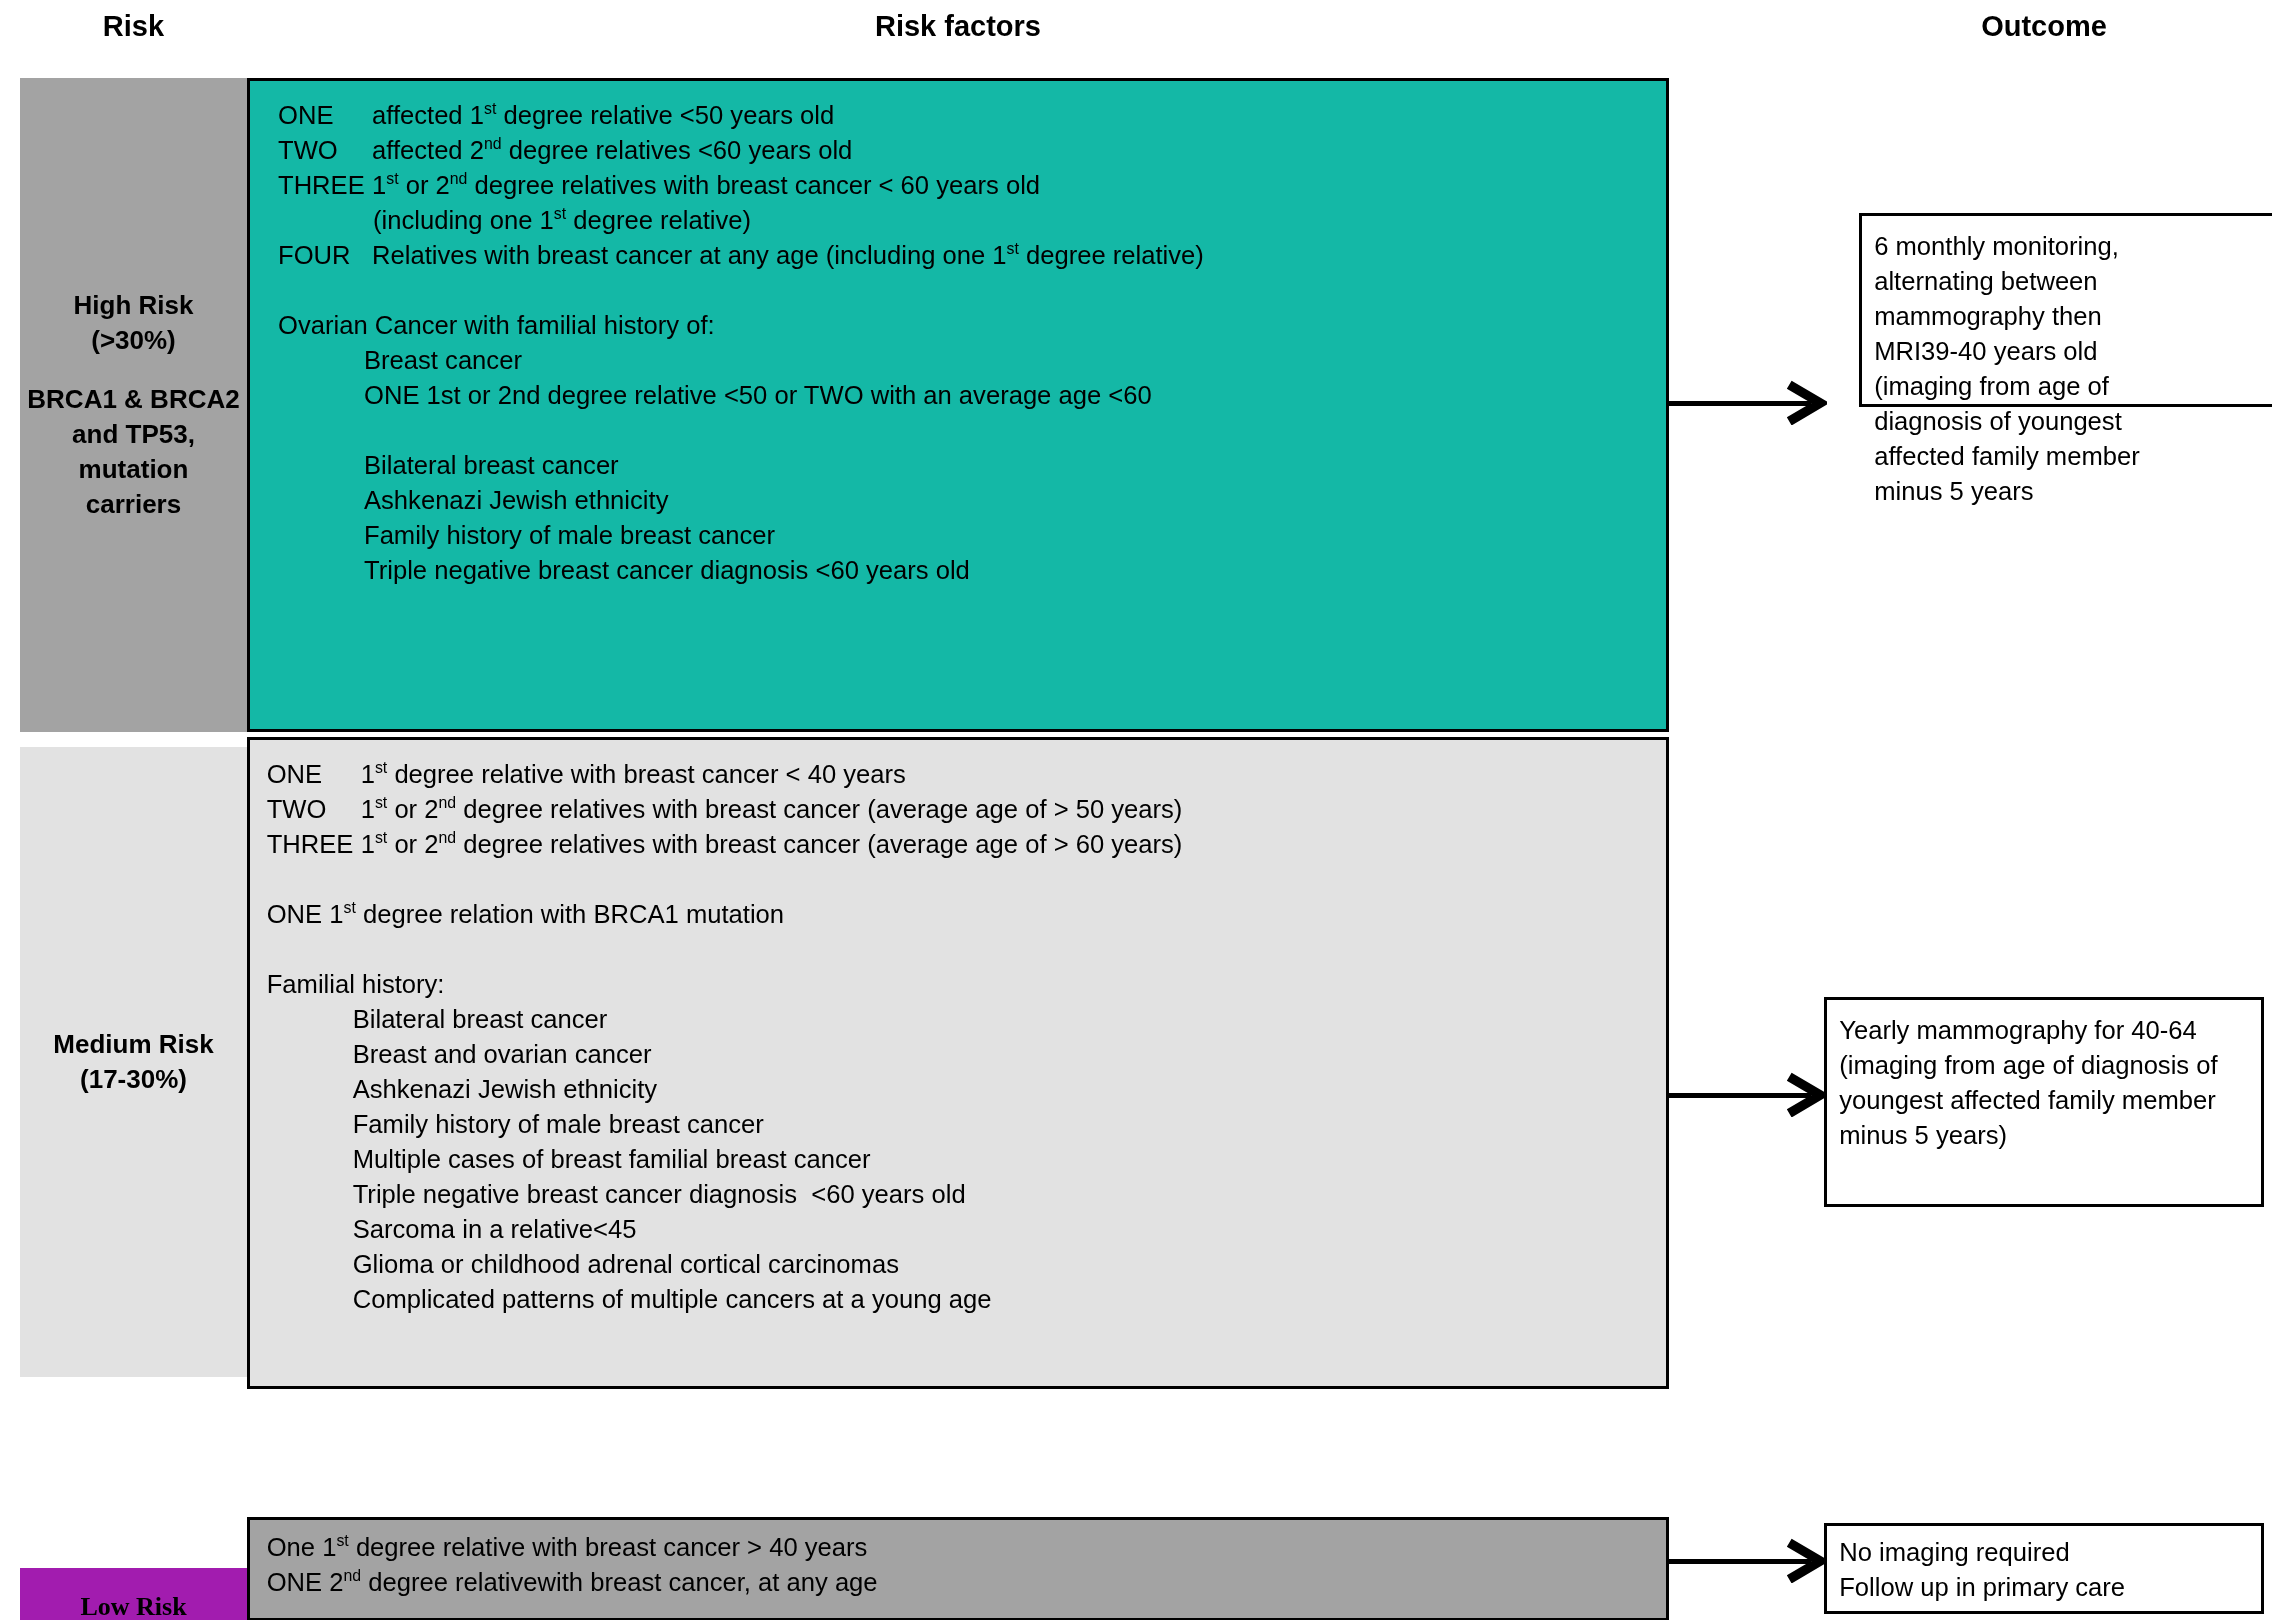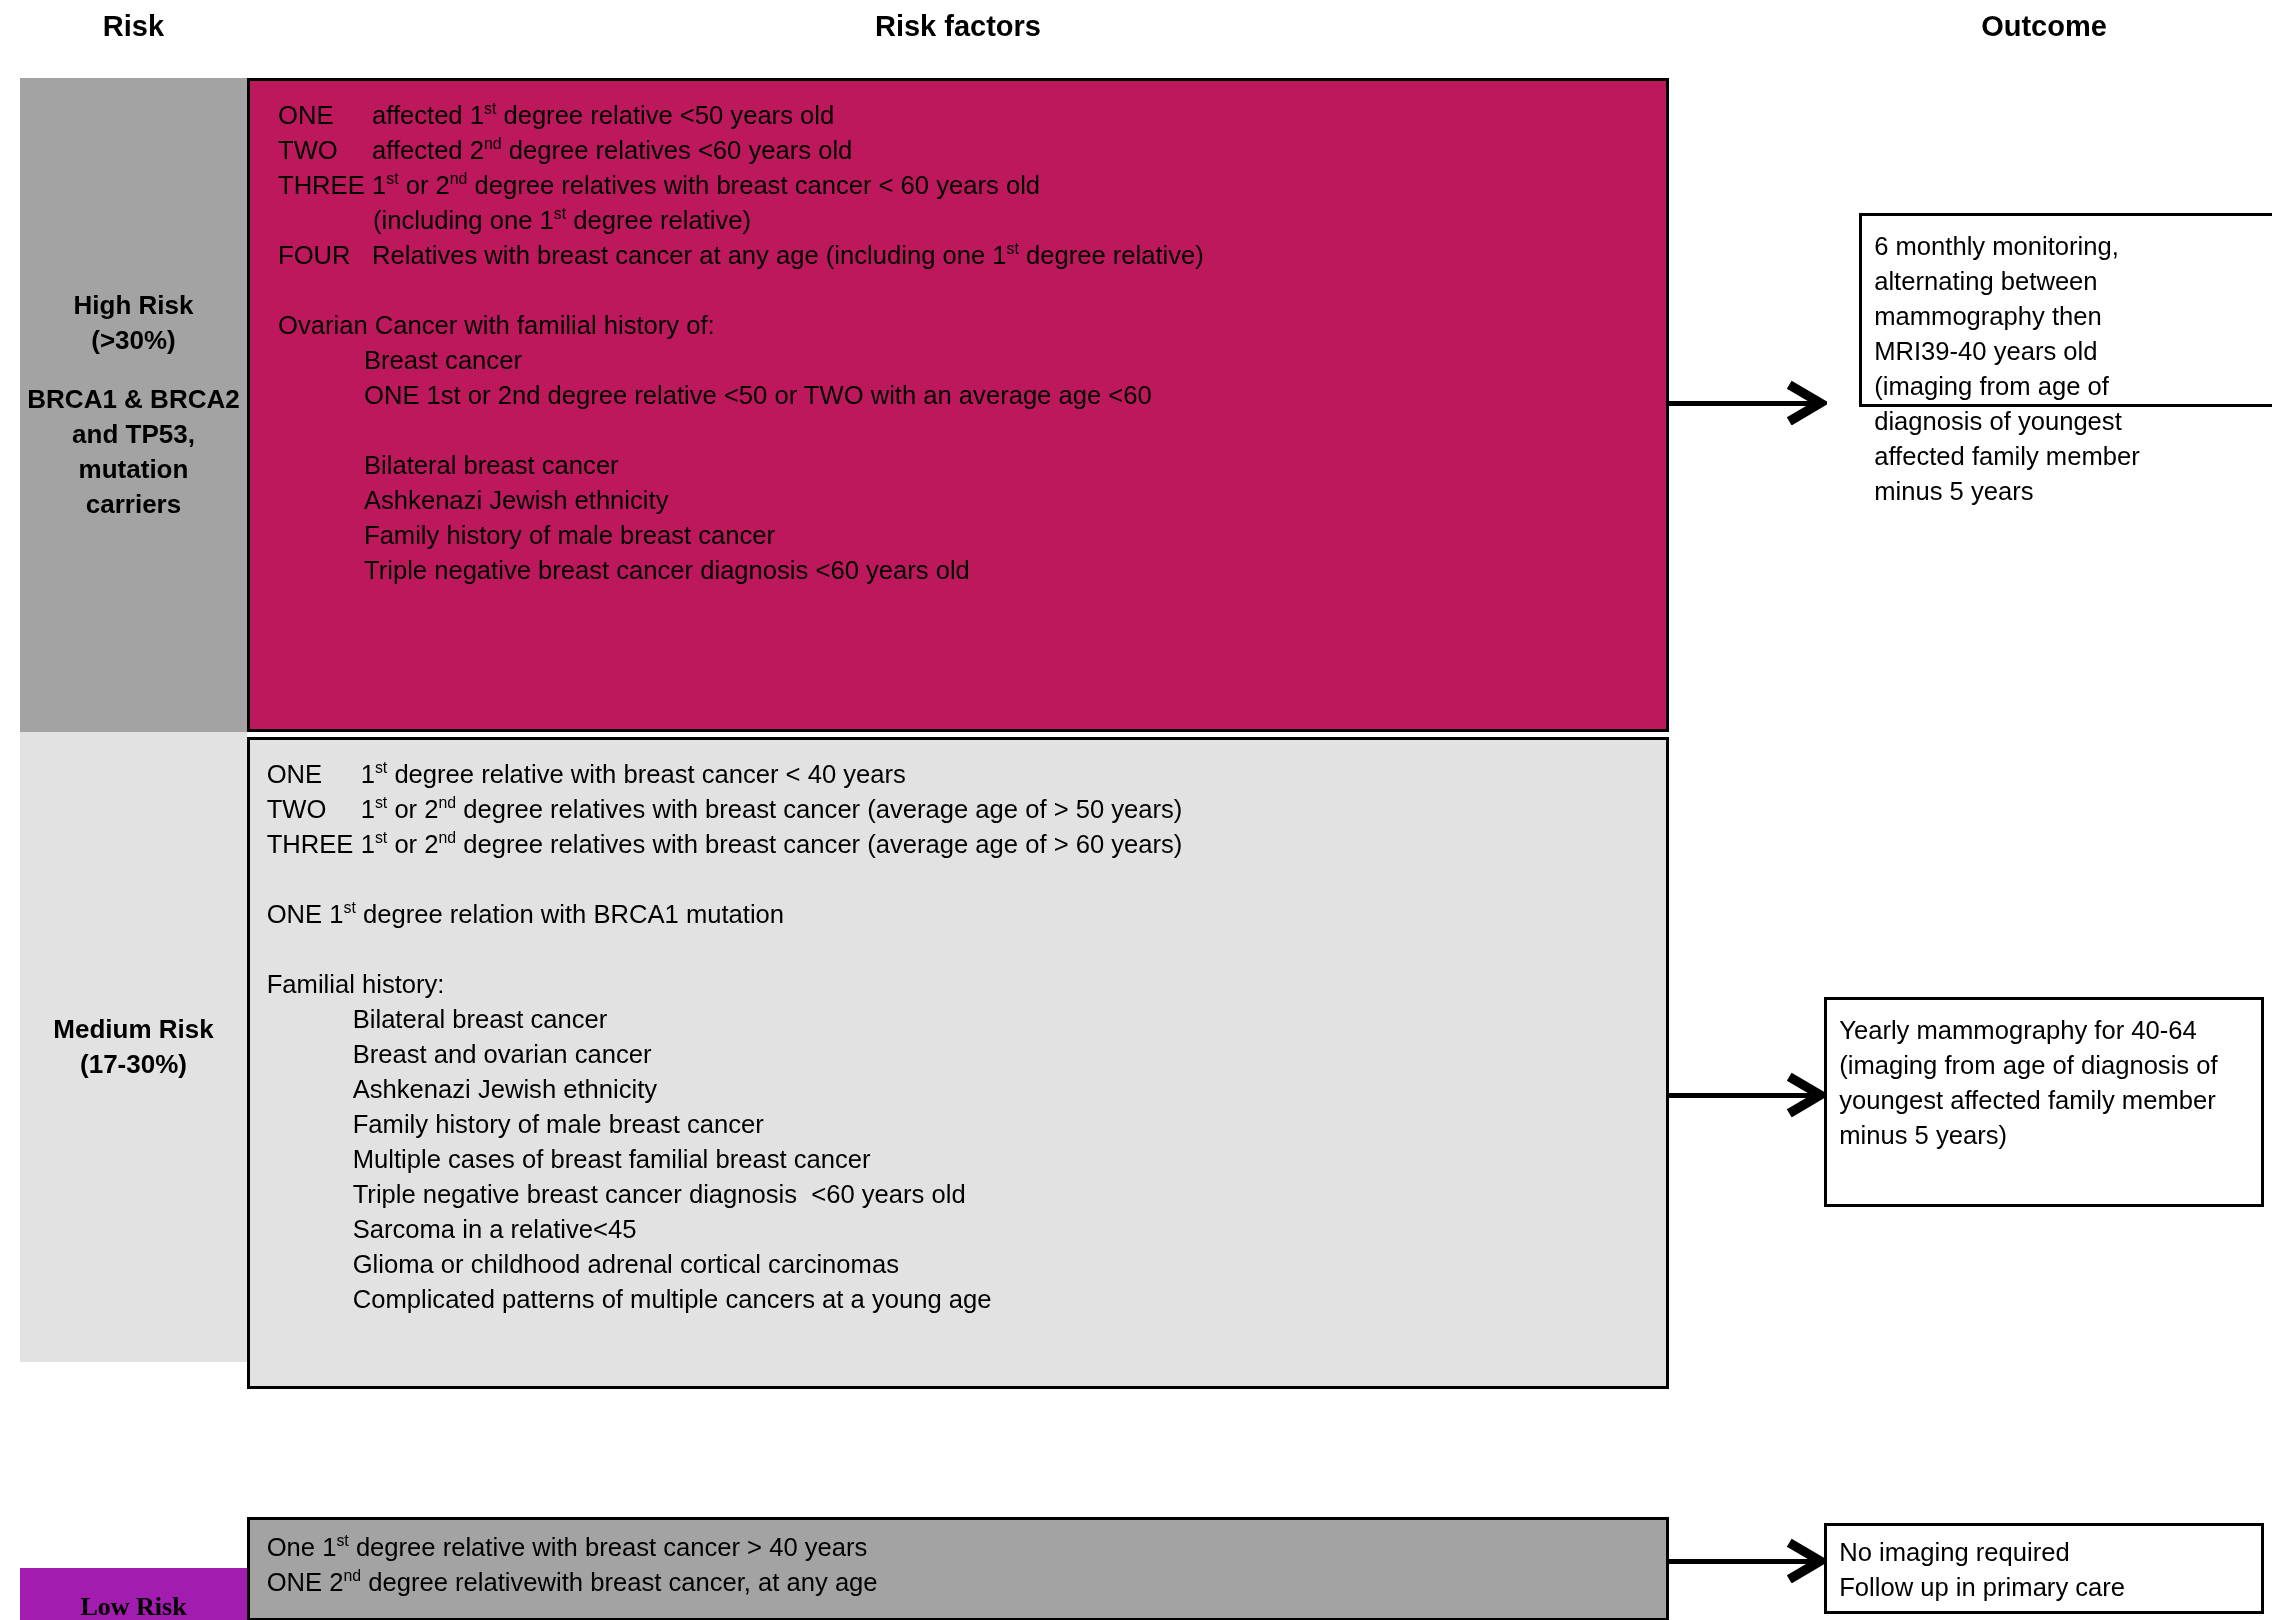--- a/index.html
+++ b/index.html
@@ -31,37 +31,37 @@
     width:227px;
     display:flex;
     align-items:center;
     justify-content:center;
     text-align:center;
     font-weight:bold;
     font-size:26px;
     line-height:35px;
   }
   #band-high{top:78px;height:654px;background:#a3a3a3;}
-  #band-medium{top:732px;height:630px;background:#e2e2e2;}
+  #band-medium{top:747px;height:630px;background:#e2e2e2;}
   #band-low{top:1568px;height:112px;background:#a21caf;font-family:Liberation Serif, serif;}
   .band-inner{padding:0 3.3px;}
   .band-gap{display:block;height:24.5px;}
 
   
   .rf-box{
     position:absolute;
     left:247px;
     width:1422px;
     border:3.9px solid #000;
     box-sizing:border-box;
     padding:16.7px 0 0 16.7px;
     font-size:25.6px;
     line-height:35px;
   }
-  #rf-high{top:78px;height:654px;background:#be185d;padding-left:28px;}
+  #rf-high{top:78px;height:654px;background:#14b8a6;padding-left:28px;}
   #rf-medium{top:737px;height:652px;background:#e2e2e2;}
   #rf-low{top:1517px;height:104px;background:#a3a3a3;padding-top:10px;}
 
   .rf-line{white-space:pre;}
   .rf-line.indent1{padding-left:95px;}
   .rf-line.indent-sub{padding-left:86px;}
   .rf-spacer{height:35px;}
   .tag{display:inline-block;width:94px;}
   sup{font-size:0.62em;vertical-align:super;line-height:0;}
 

